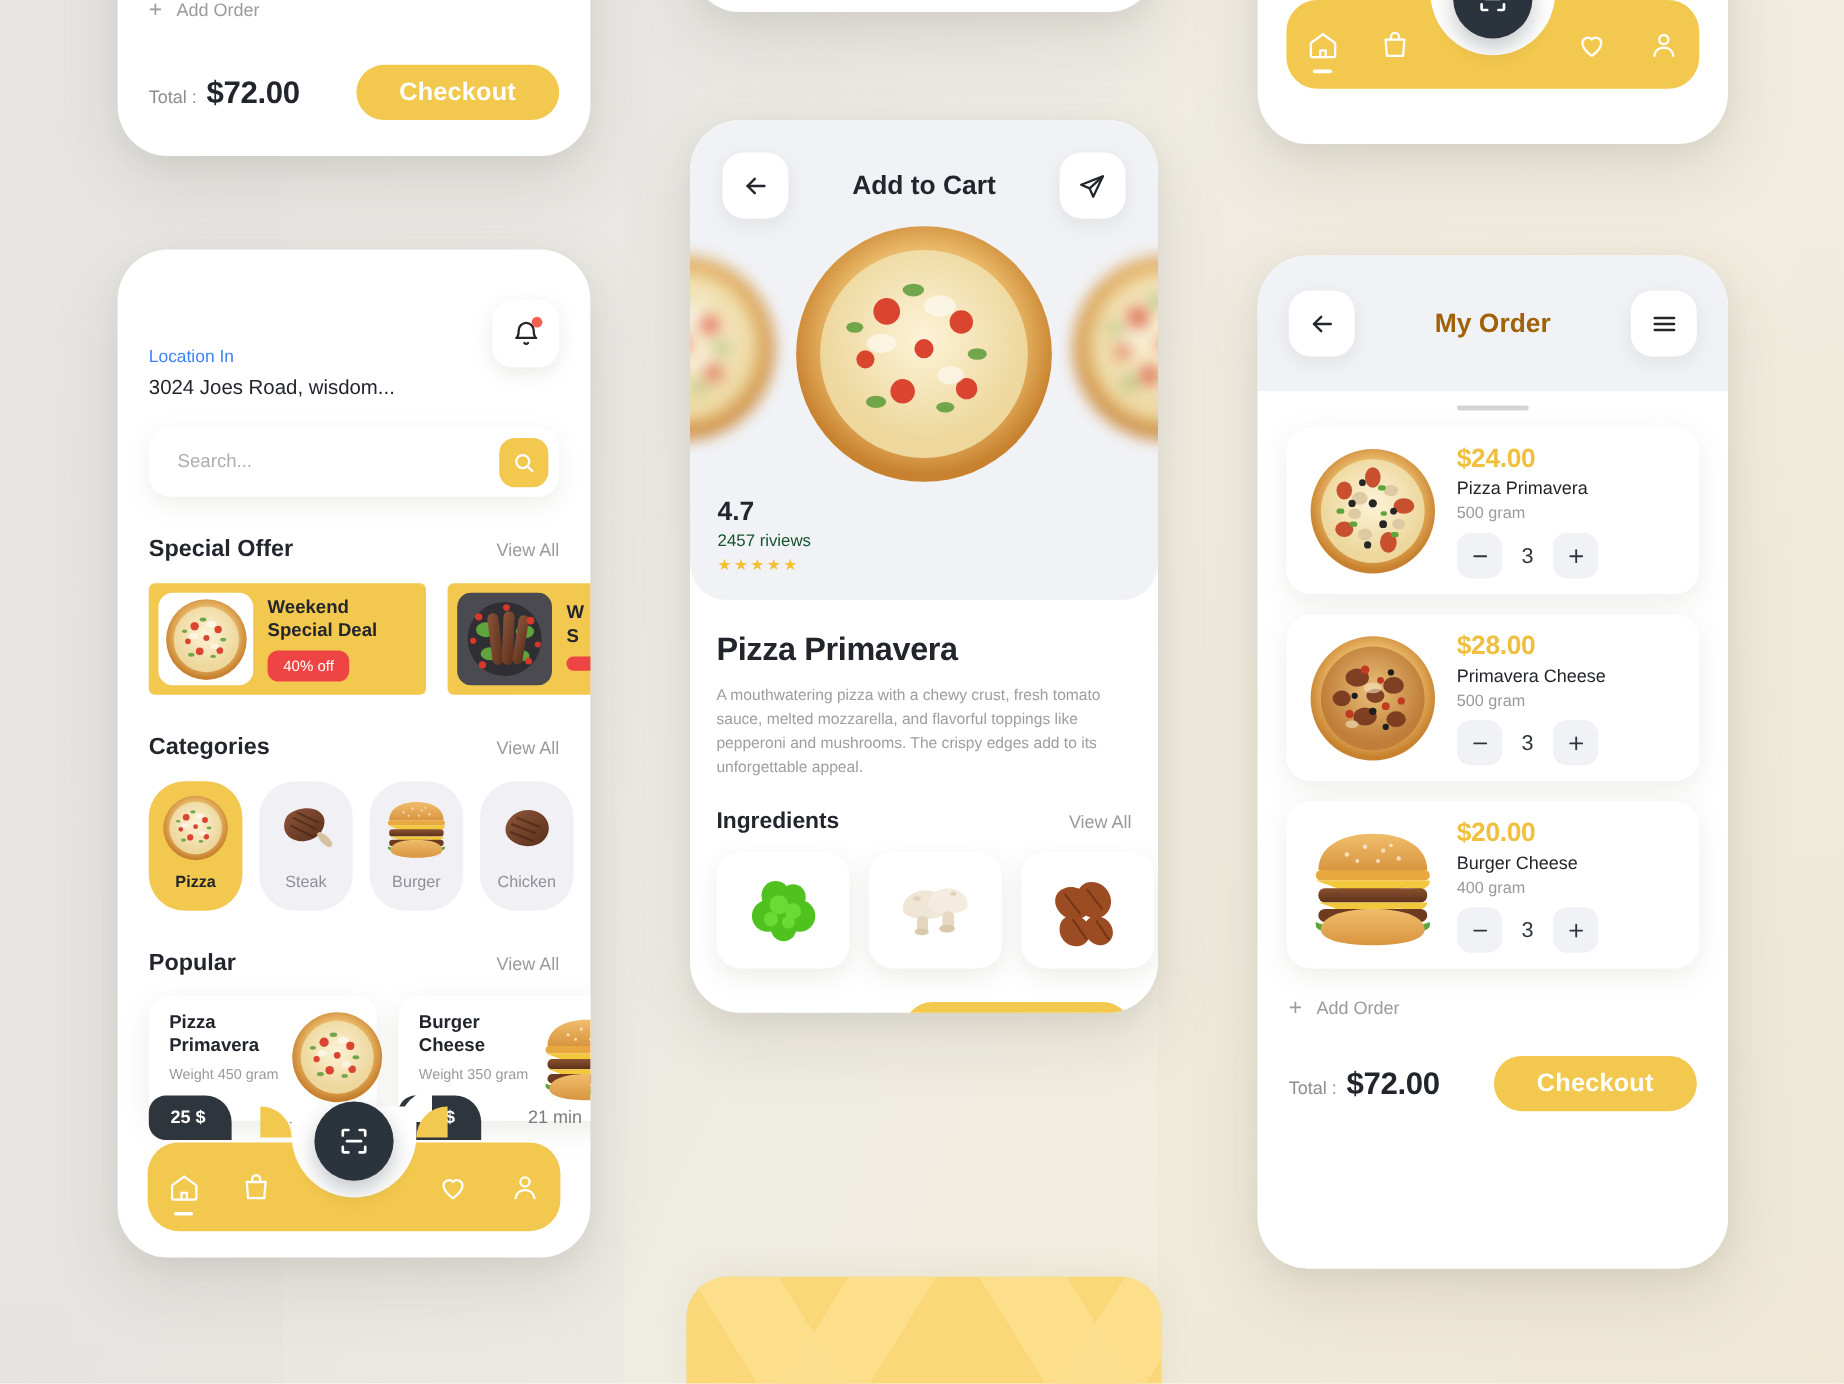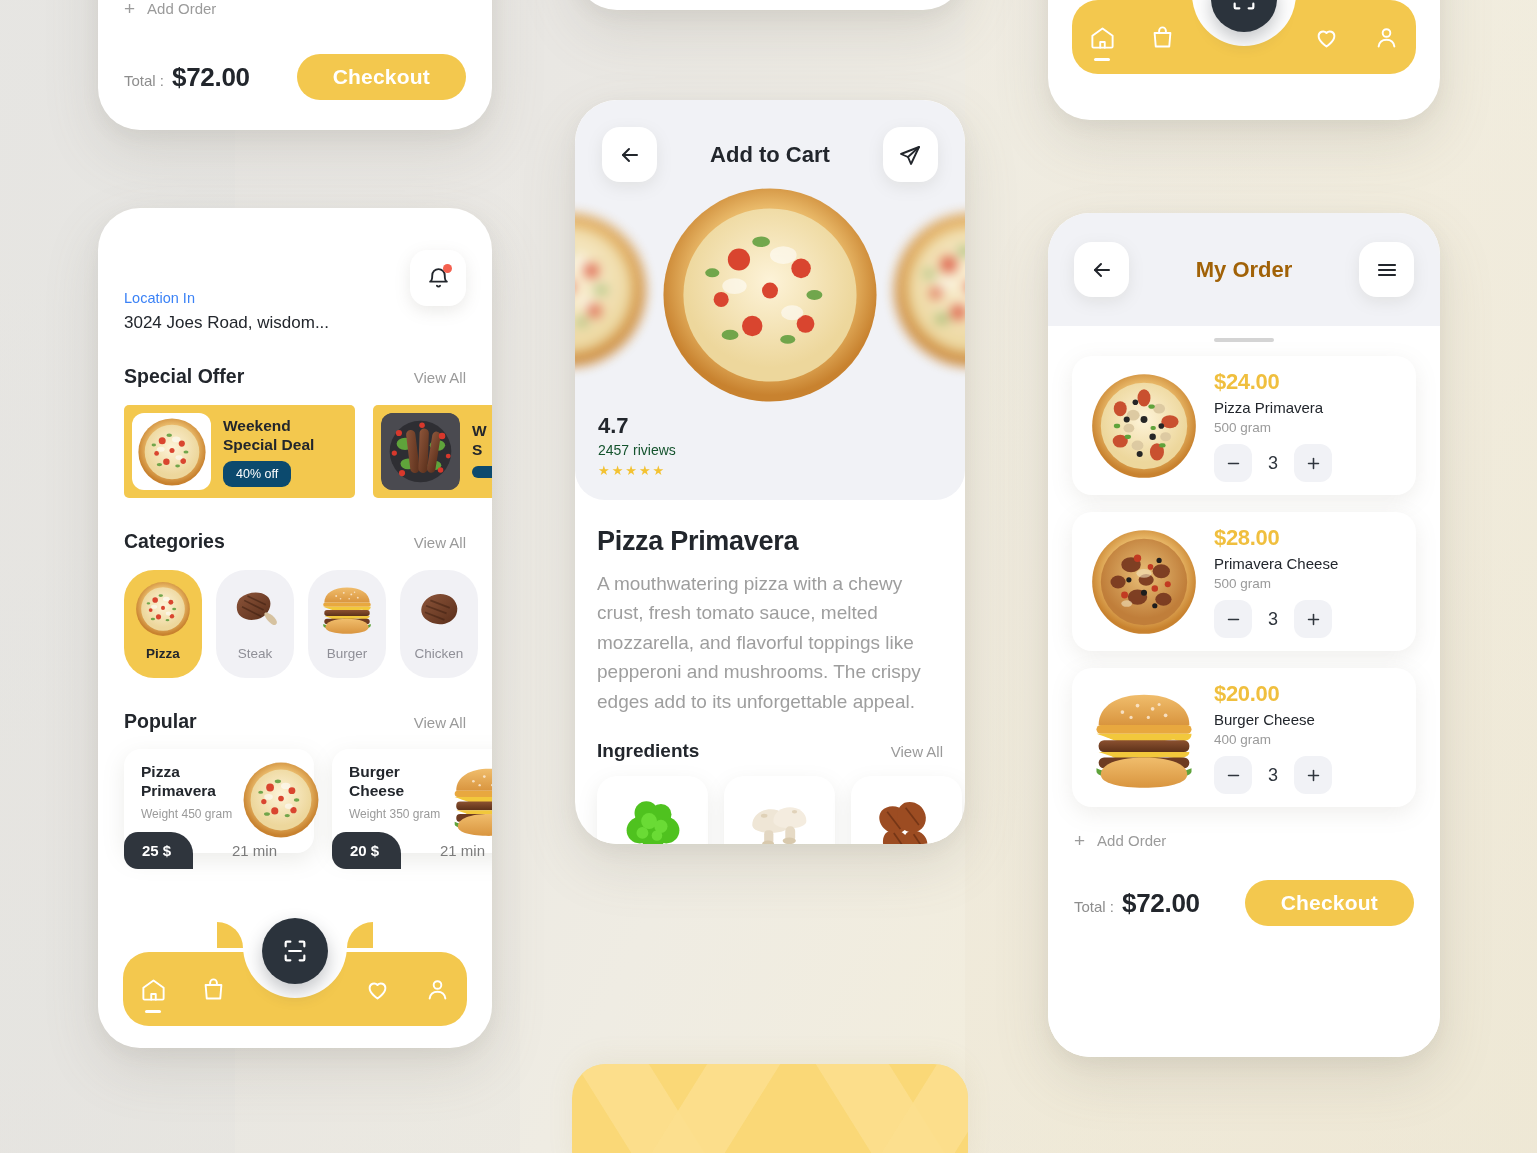--- a/index.html
+++ b/index.html
@@ -109,21 +109,21 @@
 
   .offer-row { display:flex; gap:18px; margin-top:17px; }
   .offer-card {
     flex:none; width:231px; height:93px; background:#f3c84e; border-radius:5px;
     display:flex; align-items:center; padding:8px; gap:12px;
   }
   .offer-thumb { width:79px; height:77px; border-radius:12px; background:#fff; flex:none; overflow:hidden; display:flex; align-items:center; justify-content:center; }
   .offer-thumb.dark { background:#4b4b4e; }
   .offer-texts { min-width:0; }
   .offer-title { font-size:15.5px; font-weight:bold; color:#22262c; line-height:1.25; white-space:pre-line; }
-  .offer-badge { margin-top:7px; display:inline-block; background:#0c4a6e; color:#fff; font-size:12.5px; padding:6px 13px; border-radius:9px; }
+  .offer-badge { margin-top:7px; display:inline-block; background:#ef4444; color:#fff; font-size:12.5px; padding:6px 13px; border-radius:9px; }
 
   .cat-row { display:flex; gap:14px; margin-top:17px; }
   .cat-item {
     flex:none; width:78px; height:108px; border-radius:30px; background:#f1f1f5;
     display:flex; flex-direction:column; align-items:center; justify-content:flex-start;
     padding-top:11px; cursor:pointer;
   }
   .cat-item.active { background:#f3c84e; }
   .cat-img { width:56px; height:56px; display:flex; align-items:center; justify-content:center; }
   .cat-label { margin-top:9px; font-size:13.5px; color:#8f8f97; }
@@ -161,21 +161,21 @@
   .hero-side { position:absolute; top:26px; width:160px; height:160px; filter:blur(6px); opacity:.92; }
   .hero-side.l { left:-86px; }
   .hero-side.r { right:-86px; }
   .rating-block { position:absolute; left:23px; bottom:22px; }
   .rating-num { font-size:22px; font-weight:bold; color:#22262c; }
   .rating-rev { font-size:14px; color:#14532d; margin-top:3px; }
   .stars { margin-top:5px; font-size:13px; color:#f3c232; letter-spacing:2px; }
 
   .det-body { padding: 26px 22px 0; }
   .det-name { font-size:27px; font-weight:bold; color:#22262c; letter-spacing:-.3px; }
-  .det-desc { margin-top:12px; font-size:19px; line-height:1.55; color:#9e9e9e; width:346px; }
+  .det-desc { margin-top:12px; font-size:13px; line-height:1.55; color:#9e9e9e; width:346px; }
   .ing-head { display:flex; align-items:baseline; justify-content:space-between; margin-top:24px; }
   .ing-title { font-size:19px; font-weight:bold; color:#22262c; }
   .ing-row { display:flex; gap:16px; margin-top:14px; }
   .ing-card {
     flex:none; width:111px; height:97px; background:#fff; border-radius:20px;
     box-shadow:0 7px 20px rgba(130,125,110,.14); display:flex; align-items:center; justify-content:center;
   }
   .det-foot { display:flex; align-items:center; gap:22px; padding: 28px 22px 0; }
   .stepper { display:flex; align-items:center; gap:10px; }
   .step-btn {
@@ -540,20 +540,29 @@
       </div>
       <div class="bell-btn">
         <svg viewBox="0 0 24 24" fill="none" stroke="currentColor" stroke-width="1.8" stroke-linecap="round" stroke-linejoin="round">
             <path d="M6 9a6 6 0 0 1 12 0c0 5 2 6 2 6H4s2-1 2-6z"></path>
             <path d="M10.5 19a1.8 1.8 0 0 0 3 0"></path>
           </svg>
         <i class="bell-dot"></i>
       </div>
     </div>
 
+    <div class="searchbar">
+      <input type="text" placeholder="Search..." style="">
+      <button class="search-btn">
+        <svg viewBox="0 0 24 24" fill="none" stroke="currentColor" stroke-width="2.2" stroke-linecap="round">
+            <circle cx="11" cy="11" r="6.2"></circle>
+            <path d="M15.6 15.6L20 20"></path>
+          </svg>
+      </button>
+    </div>
 
     <div class="sec-head">
       <span class="sec-title">Special Offer</span>
       <span class="sec-viewall">View All</span>
     </div>
     <div class="offer-row">
       <div class="offer-card">
         <div class="offer-thumb">
           <svg class="art" width="70" height="70" viewBox="0 0 100 100">
               <use href="#art-pizza"></use>

